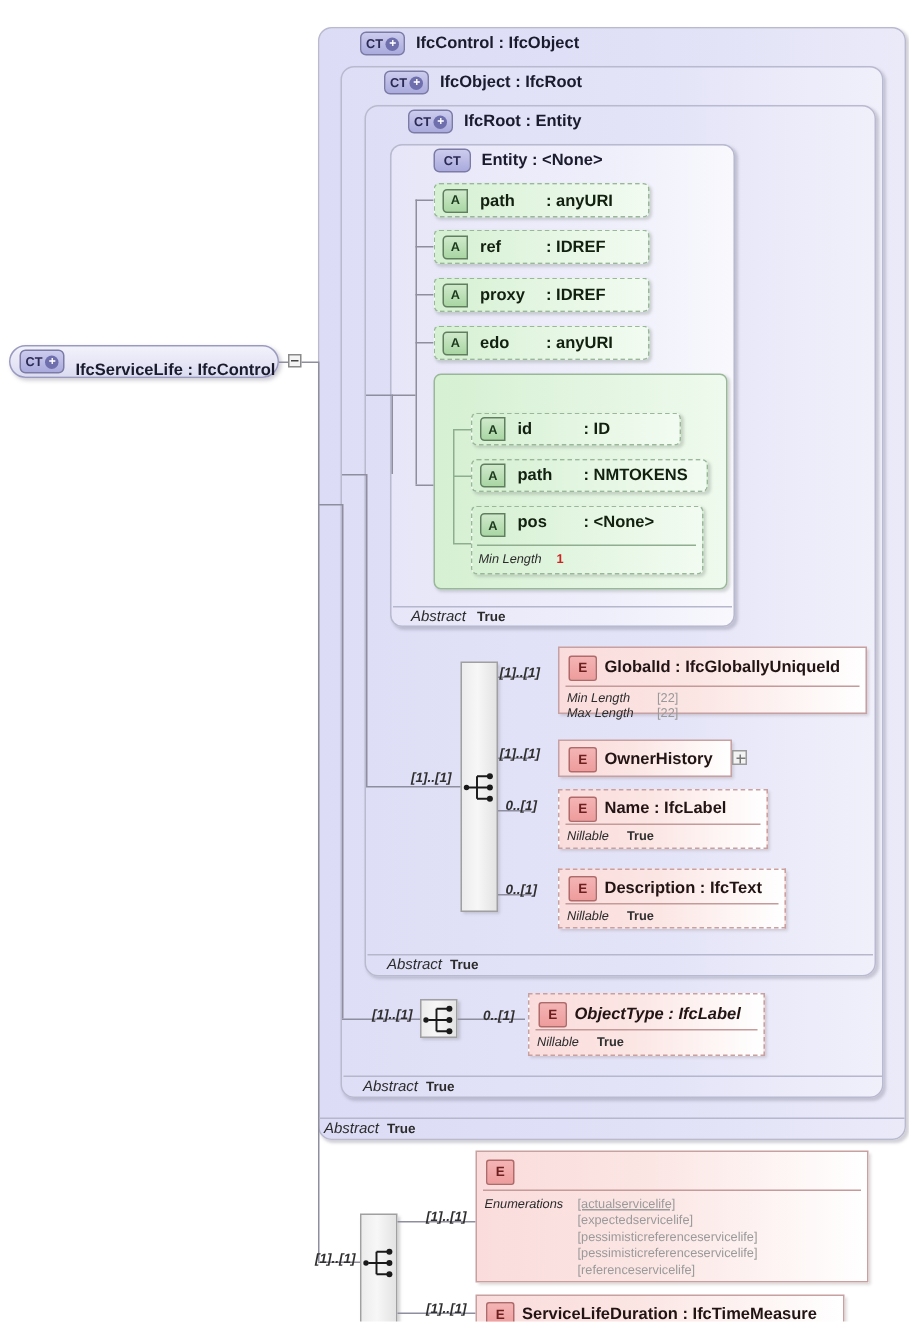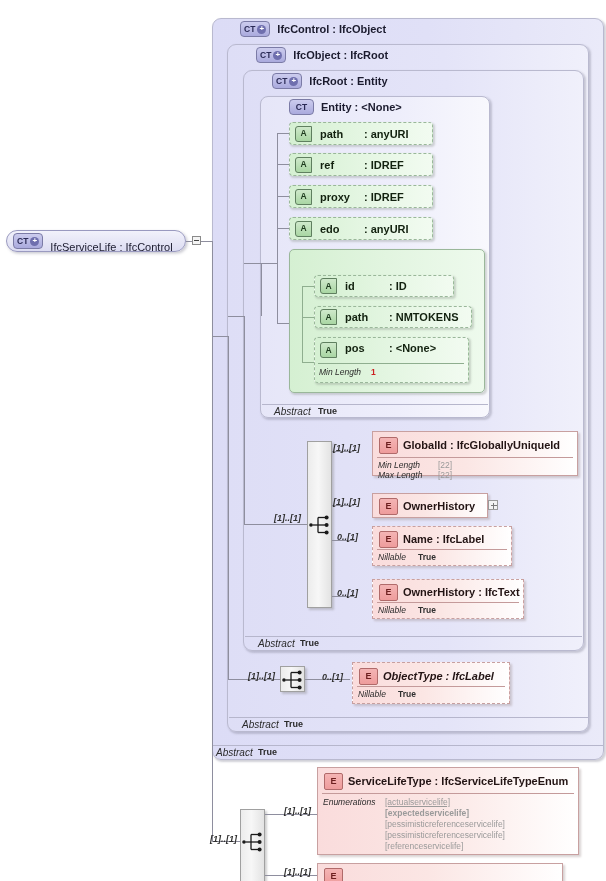--- a/index.html
+++ b/index.html
@@ -113,21 +113,21 @@
   .abstract-val{position:absolute;font-size:9px;font-weight:bold;color:#2b2b2b;white-space:nowrap;}
 
   
   .root{
     position:absolute;box-sizing:border-box;
     background:linear-gradient(to bottom,#f2f2fb,#dcdcf2);
     border:1px solid #9a9ac0;border-radius:11px;
     display:flex;align-items:center;
     box-shadow:1.5px 1.5px 3px rgba(120,120,140,.4);
   }
-  .root .rname{margin-left:7px;font-size:11px;font-weight:normal;color:#1b1b2e;white-space:nowrap;margin-top:12px;}
+  .root .rname{margin-left:7px;font-size:11px;font-weight:bold;color:#1b1b2e;white-space:nowrap;margin-top:12px;}
 
   
   .toggle{
     position:absolute;width:9px;height:9px;box-sizing:border-box;
     border:1px solid #8a8a8a;background:#f4f4f4;
   }
   .toggle:before{
     content:"";position:absolute;left:1px;top:3px;width:5px;height:1px;background:#444;
   }
 
@@ -310,21 +310,21 @@
     <span class="ebadge" style="left:6px;top:4px;">E</span>
     <span class="ename" style="left:30px;top:6px;">Name        : IfcLabel</span>
   </div>
   <div class="hr pink" style="left:377px;top:533px;width:130px;"></div>
   <div class="facet" style="left:378px;top:536px;">Nillable</div>
   <div class="facet-val" style="left:418px;top:536px;">True</div>
 
   <div class="card" style="left:337px;top:572px;">0..[1]</div>
   <div class="el dashed" style="left:372px;top:563px;width:152px;height:40px;">
     <span class="ebadge" style="left:6px;top:4px;">E</span>
-    <span class="ename" style="left:30px;top:6px;">OwnerHistory : IfcText</span>
+    <span class="ename" style="left:30px;top:6px;">Description : IfcText</span>
   </div>
   <div class="hr pink" style="left:377px;top:586px;width:142px;"></div>
   <div class="facet" style="left:378px;top:589px;">Nillable</div>
   <div class="facet-val" style="left:418px;top:589px;">True</div>
 
   <div class="hr" style="left:245px;top:620px;width:337px;border-top:1px solid #b6b6cc;"></div>
   <div class="abstract" style="left:258px;top:622px;">Abstract</div>
   <div class="abstract-val" style="left:300px;top:622px;">True</div>
 
   <div class="seq" style="left:280px;top:650px;width:25px;height:26px;">
@@ -374,28 +374,28 @@
     </svg>
   </div>
   <div class="card" style="left:210px;top:818px;">[1]..[1]</div>
 
   <div class="ln-h" style="left:265px;top:798px;width:52px;"></div>
   <div class="ln-h" style="left:265px;top:859px;width:52px;"></div>
 
   <div class="card" style="left:284px;top:790px;">[1]..[1]</div>
   <div class="el" style="left:317px;top:751px;width:262px;height:88px;">
     <span class="ebadge" style="left:6px;top:5px;">E</span>
-    <span class="ename" style="left:30px;top:7px;">ServiceLifeType : IfcServiceLifeTypeEnum</span>
   </div>
   <div class="hr pink" style="left:322px;top:777px;width:252px;"></div>
   <div class="facet" style="left:323px;top:781px;">Enumerations</div>
   <div class="facet-val grey" style="left:385px;top:781px;text-decoration:underline;">[actualservicelife]</div>
-  <div class="facet-val grey" style="left:385px;top:792px;font-weight:bold;">[expectedservicelife]</div>
+  <div class="facet-val grey" style="left:385px;top:792px;">[expectedservicelife]</div>
   <div class="facet-val grey" style="left:385px;top:803px;">[pessimisticreferenceservicelife]</div>
   <div class="facet-val grey" style="left:385px;top:814px;">[pessimisticreferenceservicelife]</div>
   <div class="facet-val grey" style="left:385px;top:825px;">[referenceservicelife]</div>
 
   <div class="card" style="left:284px;top:851px;">[1]..[1]</div>
   <div class="el" style="left:317px;top:847px;width:246px;height:25px;">
     <span class="ebadge" style="left:6px;top:4px;">E</span>
+    <span class="ename" style="left:30px;top:6px;">ServiceLifeDuration : IfcTimeMeasure</span>
   </div>
 
 </div>
 
 </body></html>

